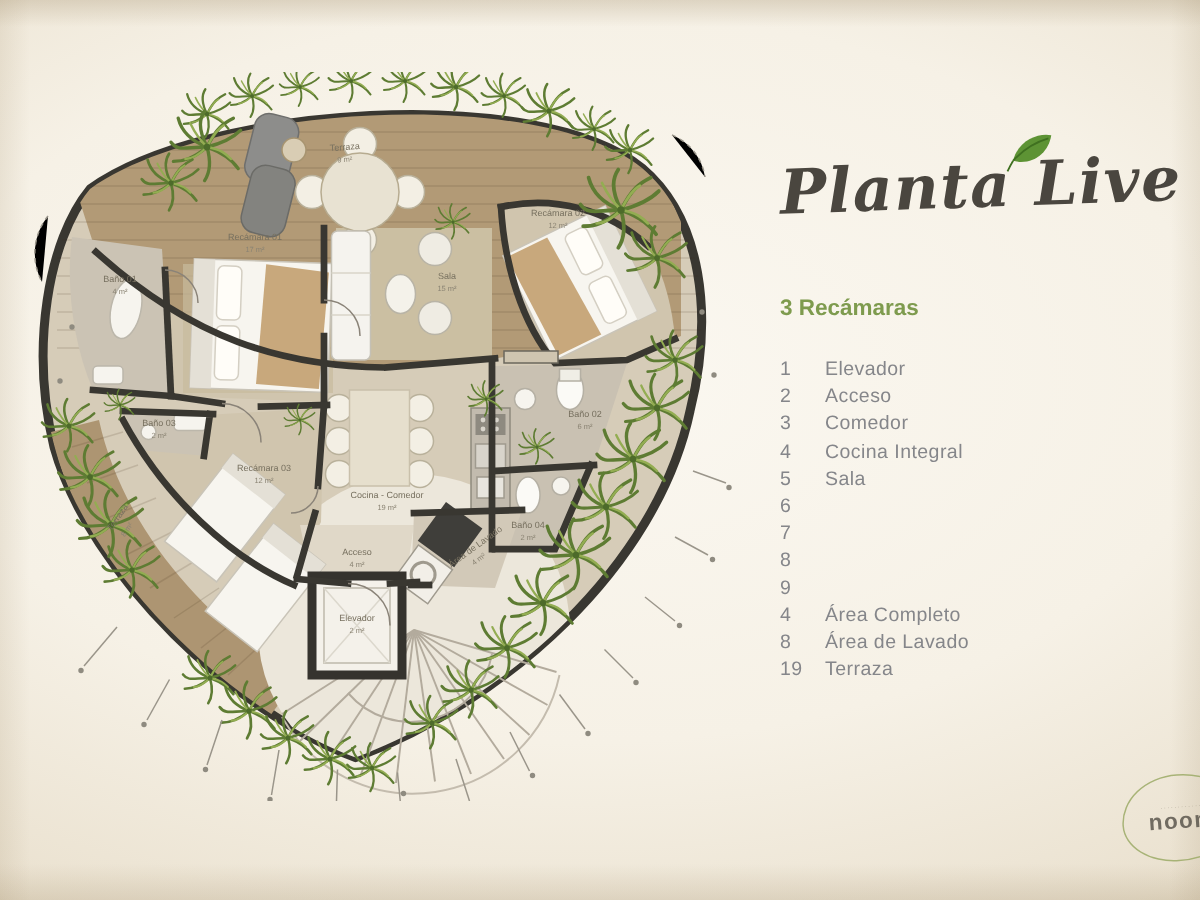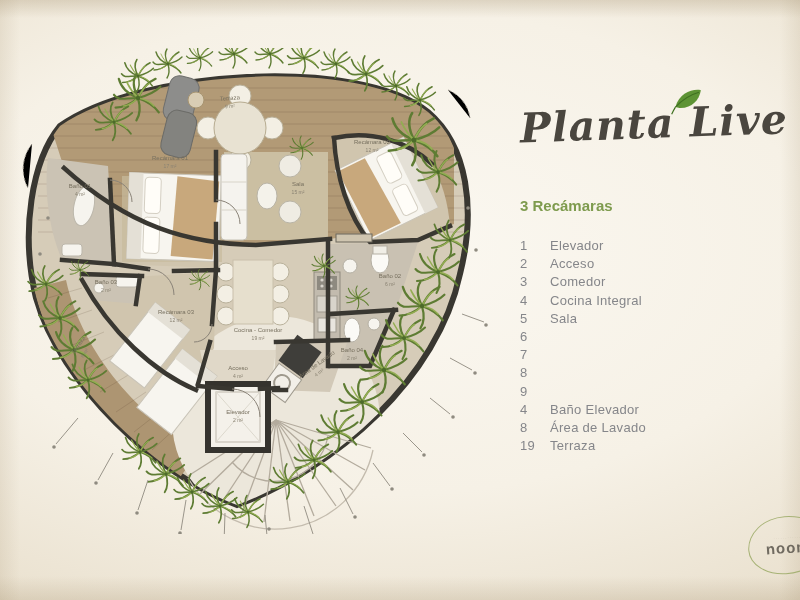--- a/index.html
+++ b/index.html
@@ -427,21 +427,21 @@
           <span class="legend-num">7</span>
         </div>
       <div class="legend-row">
           <span class="legend-num">8</span>
         </div>
       <div class="legend-row">
           <span class="legend-num">9</span>
         </div>
       <div class="legend-row">
           <span class="legend-num">4</span>
-          <span class="legend-label">Baño Elevador</span>
+          <span class="legend-label">Área Completo</span>
         </div>
       <div class="legend-row">
           <span class="legend-num">8</span>
           <span class="legend-label">Área de Lavado</span>
         </div>
       <div class="legend-row">
           <span class="legend-num">19</span>
           <span class="legend-label">Terraza</span>
         </div>
     </div>

